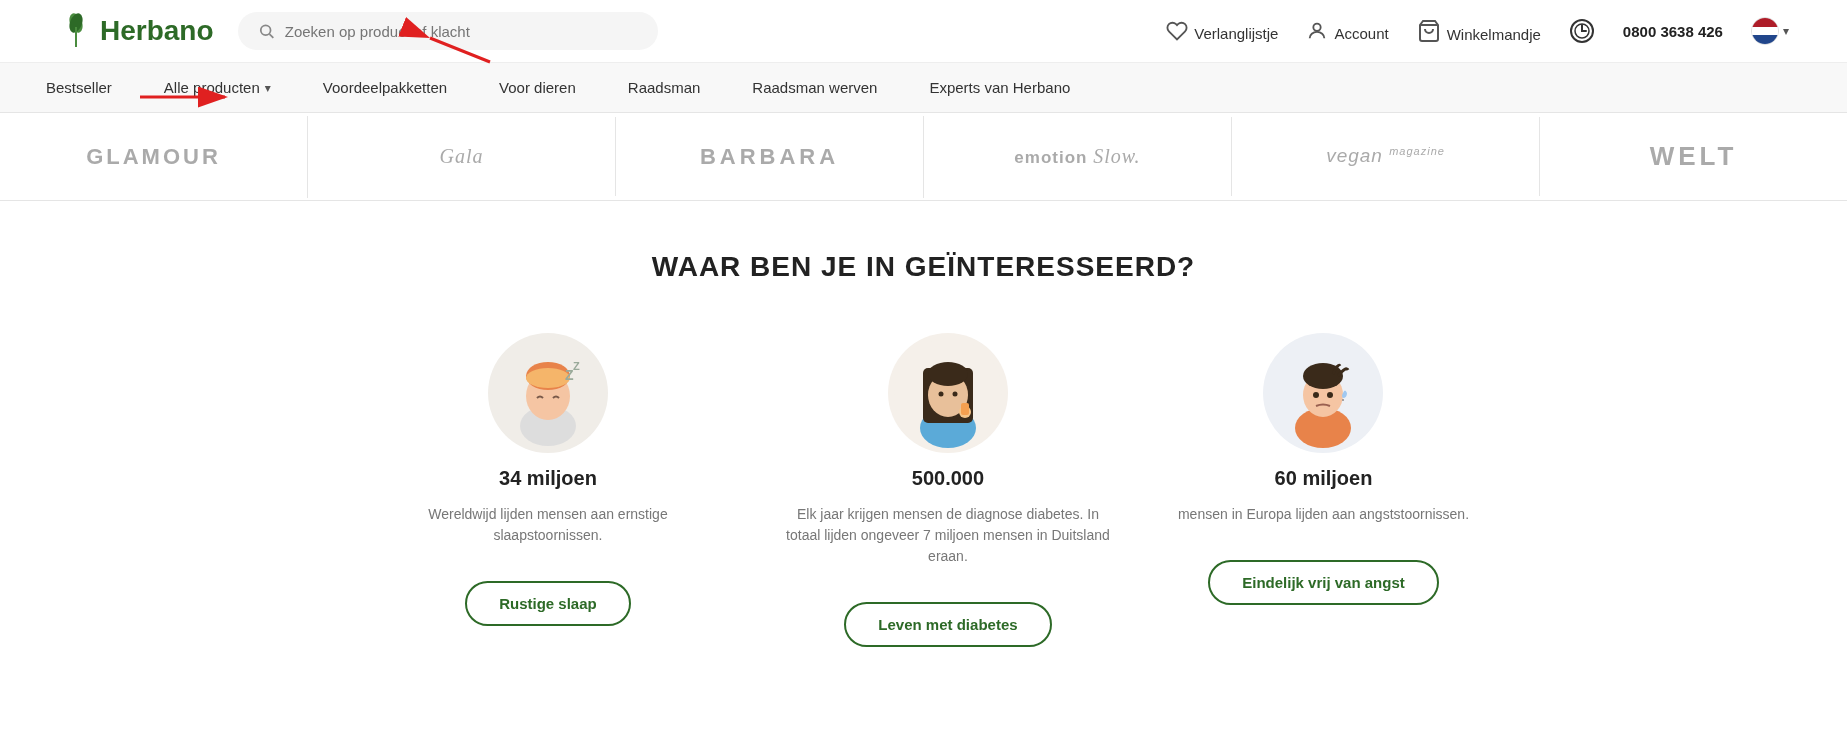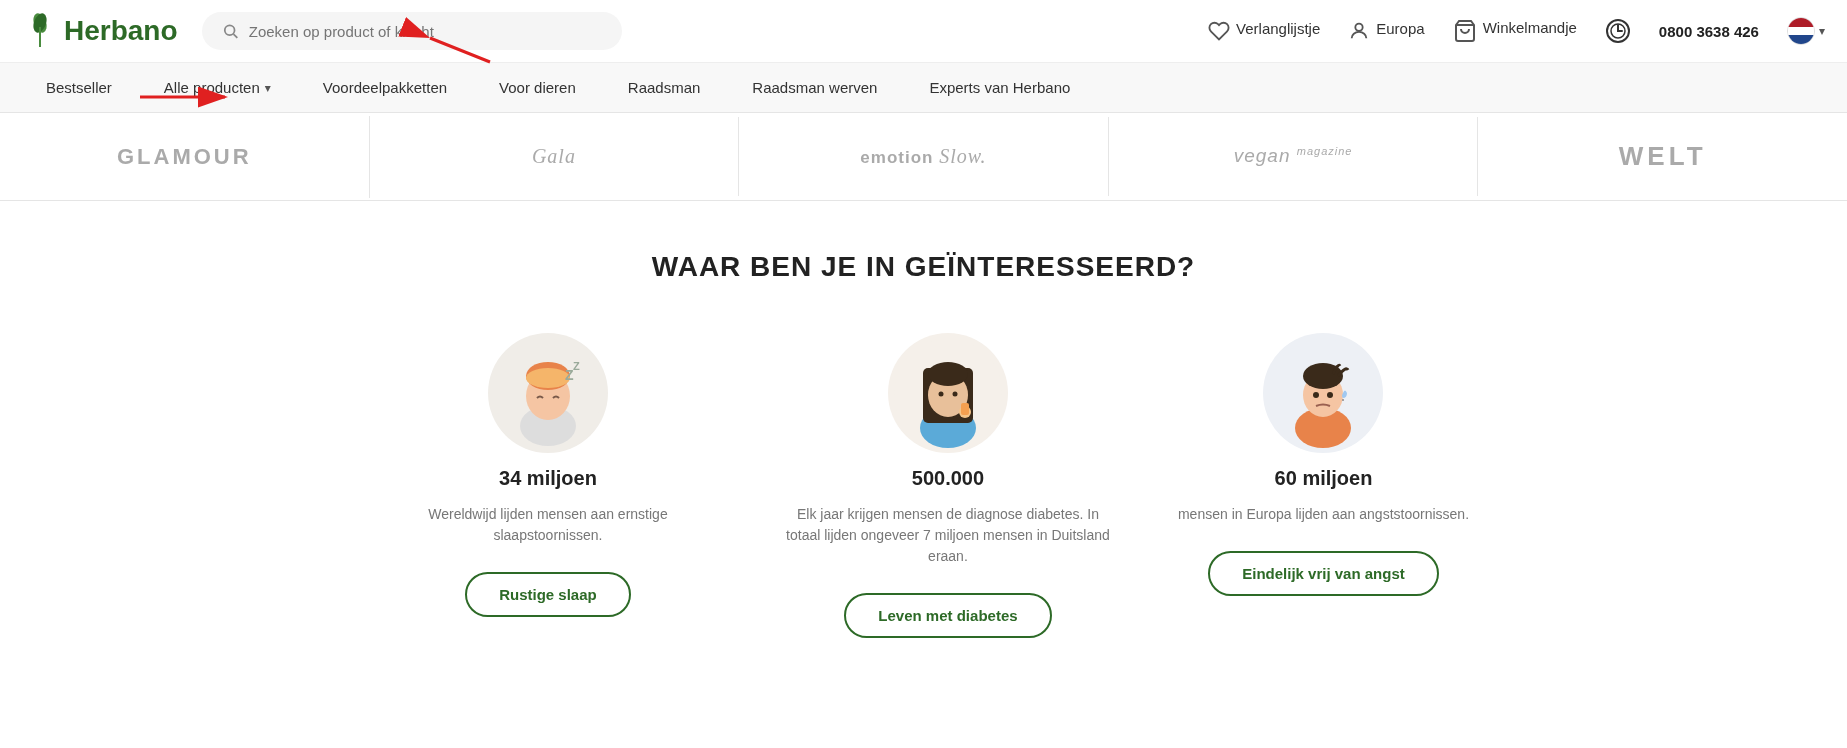--- a/index.html
+++ b/index.html
@@ -2,21 +2,21 @@
 <html><head>
   <meta charset="utf-8">
   <style>
     * { margin: 0; padding: 0; box-sizing: border-box; }
     body { font-family: 'Segoe UI', Arial, sans-serif; background: #fff; width: 1847px; overflow-x: hidden; }
 
     
     .header {
       display: flex;
       align-items: center;
-      padding: 12px 22px;
+      padding: 12px 58px;
       background: #fff;
       border-bottom: 1px solid #eee;
       gap: 20px;
     }
     .logo-area {
       display: flex;
       align-items: center;
       gap: 6px;
       min-width: 160px;
     }
@@ -44,21 +44,21 @@
       width: 100%;
     }
     .header-actions {
       display: flex;
       align-items: center;
       gap: 28px;
       margin-left: auto;
     }
     .header-action-item {
       display: flex;
-      align-items: flex-start;
+      align-items: flex-end;
       gap: 6px;
       cursor: pointer;
       color: #333;
       font-size: 15px;
     }
     .phone-number {
       font-size: 15px;
       font-weight: 600;
       color: #222;
     }
@@ -181,21 +181,21 @@
     }
     .card-btn {
       border: 2px solid #2d6a27;
       border-radius: 25px;
       padding: 12px 32px;
       color: #2d6a27;
       font-size: 15px;
       font-weight: 600;
       background: transparent;
       cursor: pointer;
-      margin-top: 12px;
+      margin-top: 21px;
       white-space: nowrap;
     }
 
     
     .avatar-sleep { background: #f0ede8; }
     .avatar-diabetes { background: #f5f0ea; }
     .avatar-anxiety { background: #edf0f5; }
 
     
     .annotation-wrapper {
@@ -255,21 +255,21 @@
           <path d="M20.84 4.61a5.5 5.5 0 0 0-7.78 0L12 5.67l-1.06-1.06a5.5 5.5 0 0 0-7.78 7.78l1.06 1.06L12 21.23l7.78-7.78 1.06-1.06a5.5 5.5 0 0 0 0-7.78z"></path>
         </svg>
         <span>Verlanglijstje</span>
       </div>
 
       <div class="header-action-item">
         <svg width="22" height="22" viewBox="0 0 24 24" fill="none" stroke="#555" stroke-width="2">
           <circle cx="12" cy="8" r="4"></circle>
           <path d="M4 20c0-4 3.6-7 8-7s8 3 8 7"></path>
         </svg>
-        <span>Europa</span>
+        <span>Account</span>
       </div>
 
       <div class="header-action-item">
         <div class="cart-wrapper">
           <svg width="24" height="24" viewBox="0 0 24 24" fill="none" stroke="#555" stroke-width="2">
             <path d="M6 2L3 6v14a2 2 0 0 0 2 2h14a2 2 0 0 0 2-2V6l-3-4z"></path>
             <line x1="3" y1="6" x2="21" y2="6"></line>
             <path d="M16 10a4 4 0 0 1-8 0"></path>
           </svg>
         </div>
@@ -323,20 +323,23 @@
   </div>
 
   <div class="media-bar">
     <div class="media-item">
       <span class="media-logo glamour">GLAMOUR</span>
     </div>
     <div class="media-item">
       <span class="media-logo gala">Gala</span>
     </div>
     <div class="media-item">
+      <span class="media-logo barbara">BARBARA</span>
+    </div>
+    <div class="media-item">
       <span class="media-logo emotion" style="font-size:17px;font-style:normal;">emotion <span style="font-family:Georgia,serif;font-style:italic;font-weight:400;font-size:20px;">Slow.</span></span>
     </div>
     <div class="media-item">
       <span class="media-logo vegan" style="font-style:italic;font-size:19px;font-weight:400;">vegan <span style="font-size:11px;vertical-align:super;font-weight:400;">magazine</span></span>
     </div>
     <div class="media-item">
       <span class="media-logo welt">WELT</span>
     </div>
   </div>
 

